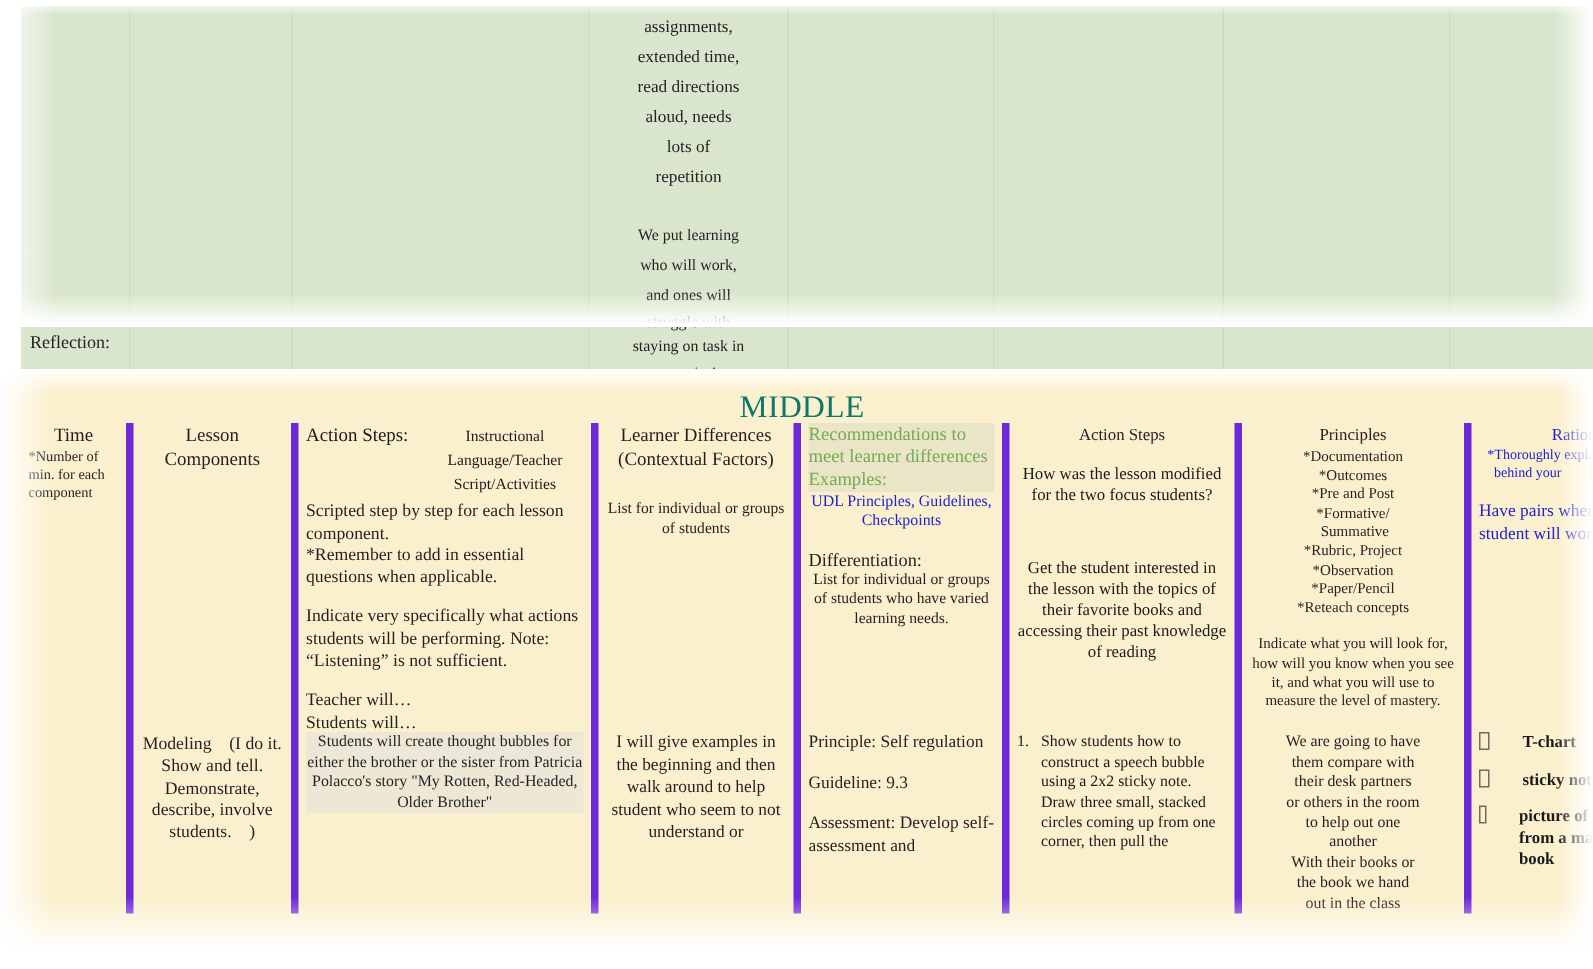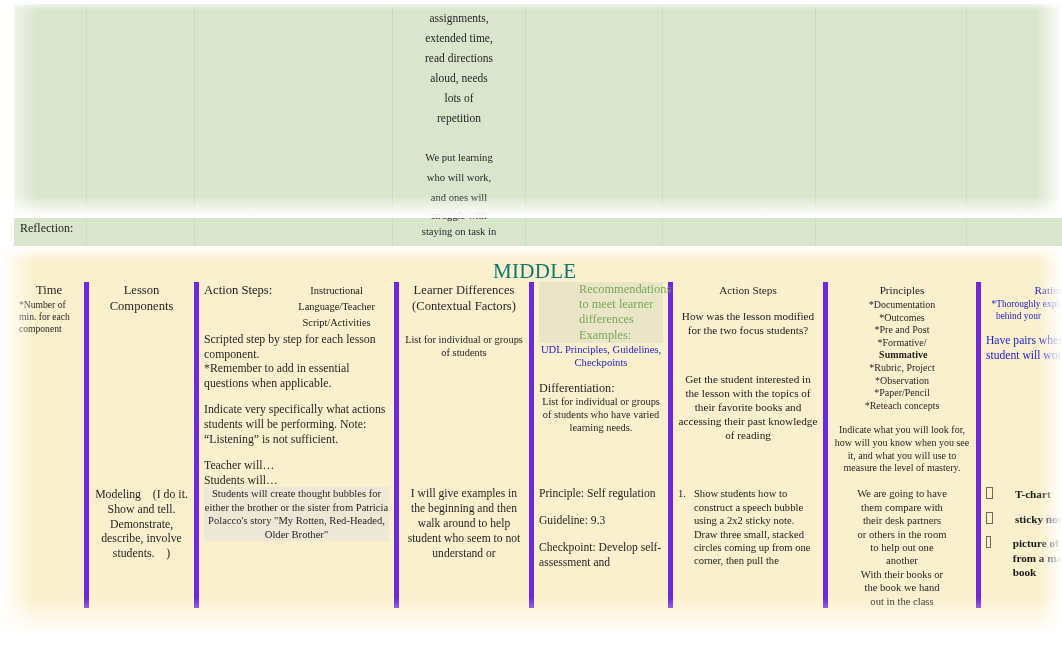--- a/index.html
+++ b/index.html
@@ -179,21 +179,21 @@
     color: #231f20;
     margin: 0;
     text-align: center;
   }
   .body10c { text-align: center; }
   .vgap  { height: 12px; }
   .vgap2 { height: 18px; }
 
   .green-ink  { color: #77aa55; }
   .blue-ink   { color: #2222cc; }
-  .teal-hi    { background: rgba(210,215,190,0.45); padding-left: 40px; }
+  .teal-hi    { background: rgba(210,215,190,0.45); }
   .hl-grey   { background: rgba(226,226,222,0.55); }
 
   .row-time   { text-align: center; }
   .tofu {
     font-family: "DejaVu Sans", sans-serif;
     font-size: 10px;
     border: 1px solid #6d6a5e;
     display: inline-block;
     width: 5px; height: 10px;
     line-height: 10px;
@@ -209,21 +209,21 @@
     font-size: 11.2px;
     line-height: 14.4px;
     font-weight: bold;
   }
   .num-row {
     display: flex;
     gap: 8px;
   }
   .num-row .num { font-size: 10.6px; line-height: 13.4px; }
   .num-row .num-txt { font-size: 10.6px; line-height: 13.4px; }
-  .nowrap-sp { white-space: pre-wrap; font-weight: bold; }
+  .nowrap-sp { white-space: pre-wrap; }
 </style>
 </head>
 <body>
 
 <div class="page">
 
   <div class="green-wrap">
     <table class="green-table">
       <tbody>
           <tr>
@@ -357,21 +357,21 @@
 
         <td>
           <p class="body12 body12c" style="font-size:11.6px;line-height:14.8px">I  will give examples in the beginning and then walk around to help student who seem to not understand or</p>
         </td>
 
         <td>
           <p class="body12" style="font-size:11.6px;line-height:14.8px">Principle: Self regulation</p>
           <div class="vgap"></div>
           <p class="body12" style="font-size:11.6px;line-height:14.8px">Guideline: 9.3</p>
           <div class="vgap"></div>
-          <p class="body12" style="font-size:11.6px;line-height:14.8px">Checkpoint: Develop self-assessment and</p>
+          <p class="body12" style="font-size:11.6px;line-height:14.8px">Assessment: Develop self-assessment and</p>
         </td>
 
         <td>
           <div class="num-row">
             <span class="num">1.</span>
             <span class="num-txt">Show students how to construct a speech bubble using a 2x2 sticky note. Draw three small, stacked circles coming up from one corner, then pull the</span>
           </div>
         </td>
 
         <td>

